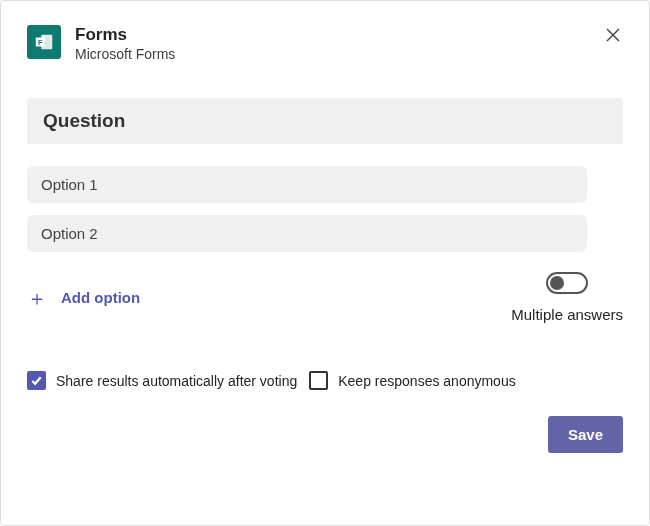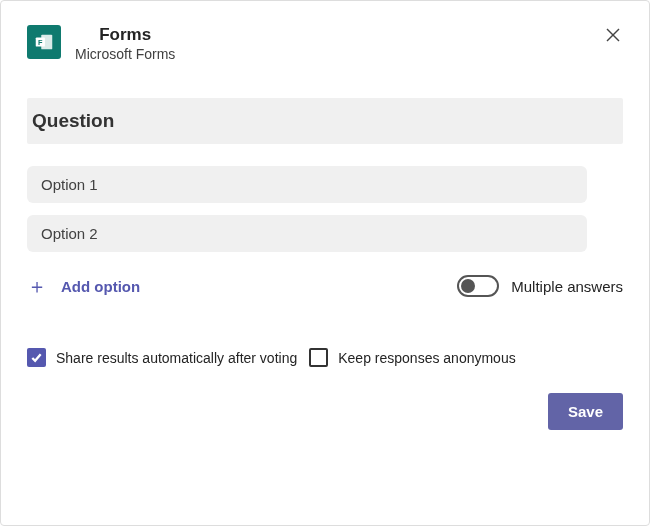--- a/index.html
+++ b/index.html
@@ -33,21 +33,20 @@
     justify-content: center;
     margin-right: 14px;
     flex-shrink: 0;
   }
   .app-icon svg { width: 22px; height: 22px; }
   .header-text .title {
     font-weight: 700;
     font-size: 17px;
     color: #242424;
     line-height: 1.2;
-    text-align: center;
   }
   .header-text .subtitle {
     font-size: 14px;
     color: #404040;
     margin-top: 1px;
   }
   .close-btn {
     position: absolute;
     top: 22px;
     right: 24px;
@@ -63,21 +62,21 @@
     justify-content: center;
   }
   .question-input {
     width: 100%;
     background: #f0f0f0;
     border: none;
     border-radius: 2px;
     font-size: 19px;
     font-weight: 700;
     color: #8b5cf6;
-    padding: 12px 5px;
+    padding: 12px 16px;
     margin-bottom: 22px;
     outline: none;
   }
   .question-input::placeholder { color: #333; font-weight: 700; }
   .option-input {
     width: 560px;
     background: #f0f0f0;
     border: none;
     border-radius: 6px;
     font-size: 15px;
@@ -109,20 +108,21 @@
   .add-option .plus {
     font-size: 20px;
     font-weight: 300;
     color: #5558af;
     line-height: 1;
   }
   .toggle-group {
     display: flex;
     align-items: center;
     gap: 12px;
+    flex-direction: column;
   }
   .toggle {
     width: 42px;
     height: 22px;
     border: 2px solid #555;
     border-radius: 11px;
     background: #fff;
     position: relative;
     cursor: pointer;
   }

